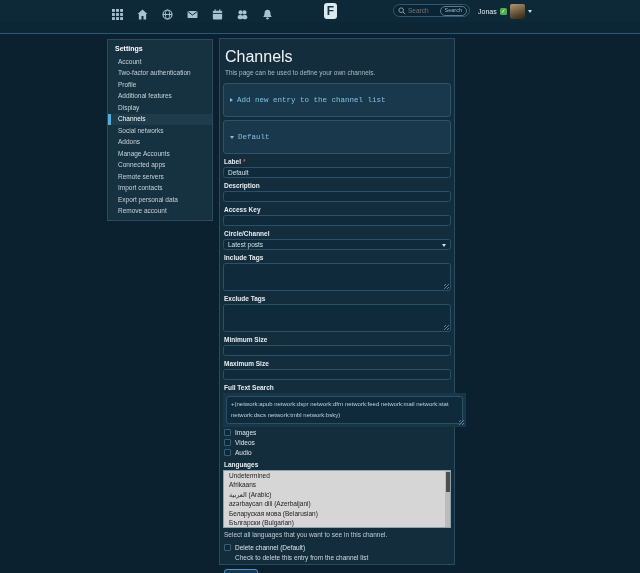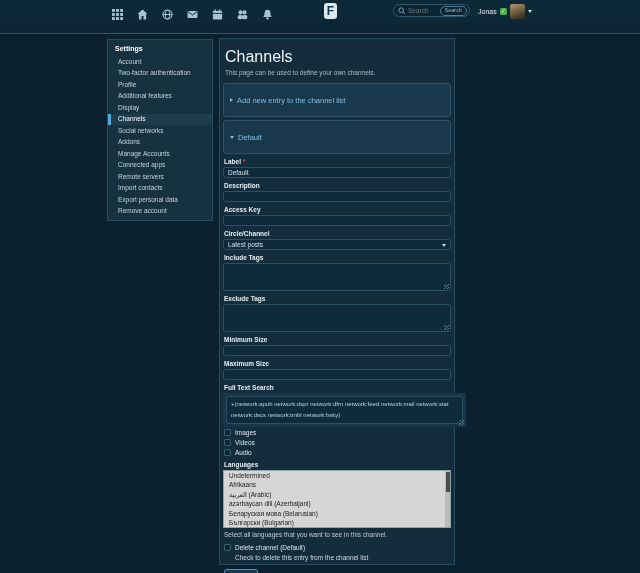--- a/index.html
+++ b/index.html
@@ -56,21 +56,21 @@
   
   .main{
     position:absolute;left:219px;top:38px;width:236px;height:527px;box-sizing:border-box;
     background:#142d3c;border:1px solid #2b4c5e;padding:2px 3px;
   }
   .h1{font-size:16px;font-weight:normal;color:#eff4f7;margin:7px 0 3px 2px;}
   .subtitle{font-size:6.5px;color:#a9bcc7;margin:0 0 7px 2px;}
   .acc{
     border:1px solid #2f5367;background:#19384c;border-radius:3px;height:16px;box-sizing:border-box;
     display:flex;align-items:center;gap:4px;padding:16px 6px;margin-bottom:3px;
-    color:#7fc1e3;font-size:7.5px;cursor:pointer;
+    color:#7fc1e3;font-size:7.5px;cursor:pointer;font-family:Liberation Mono, monospace;
   }
   .tri-right{width:0;height:0;border-top:2.5px solid transparent;border-bottom:2.5px solid transparent;border-left:3.5px solid #7fc1e3;}
   .tri-down{width:0;height:0;border-left:2.5px solid transparent;border-right:2.5px solid transparent;border-top:3.5px solid #7fc1e3;}
 
   .fgroup label{display:block;font-size:6.5px;font-weight:bold;color:#e5edf2;margin:4px 0 2px 1px;line-height:7px;}
   .req{color:#d9534f;margin-left:2px;}
   .tinput{
     display:block;width:100%;box-sizing:border-box;height:11px;
     background:#0f2a3b;border:1px solid #2e5065;border-radius:2.5px;
     color:#cfe0ea;font-size:6.5px;padding:0 4px;outline:none;font-family:inherit;

